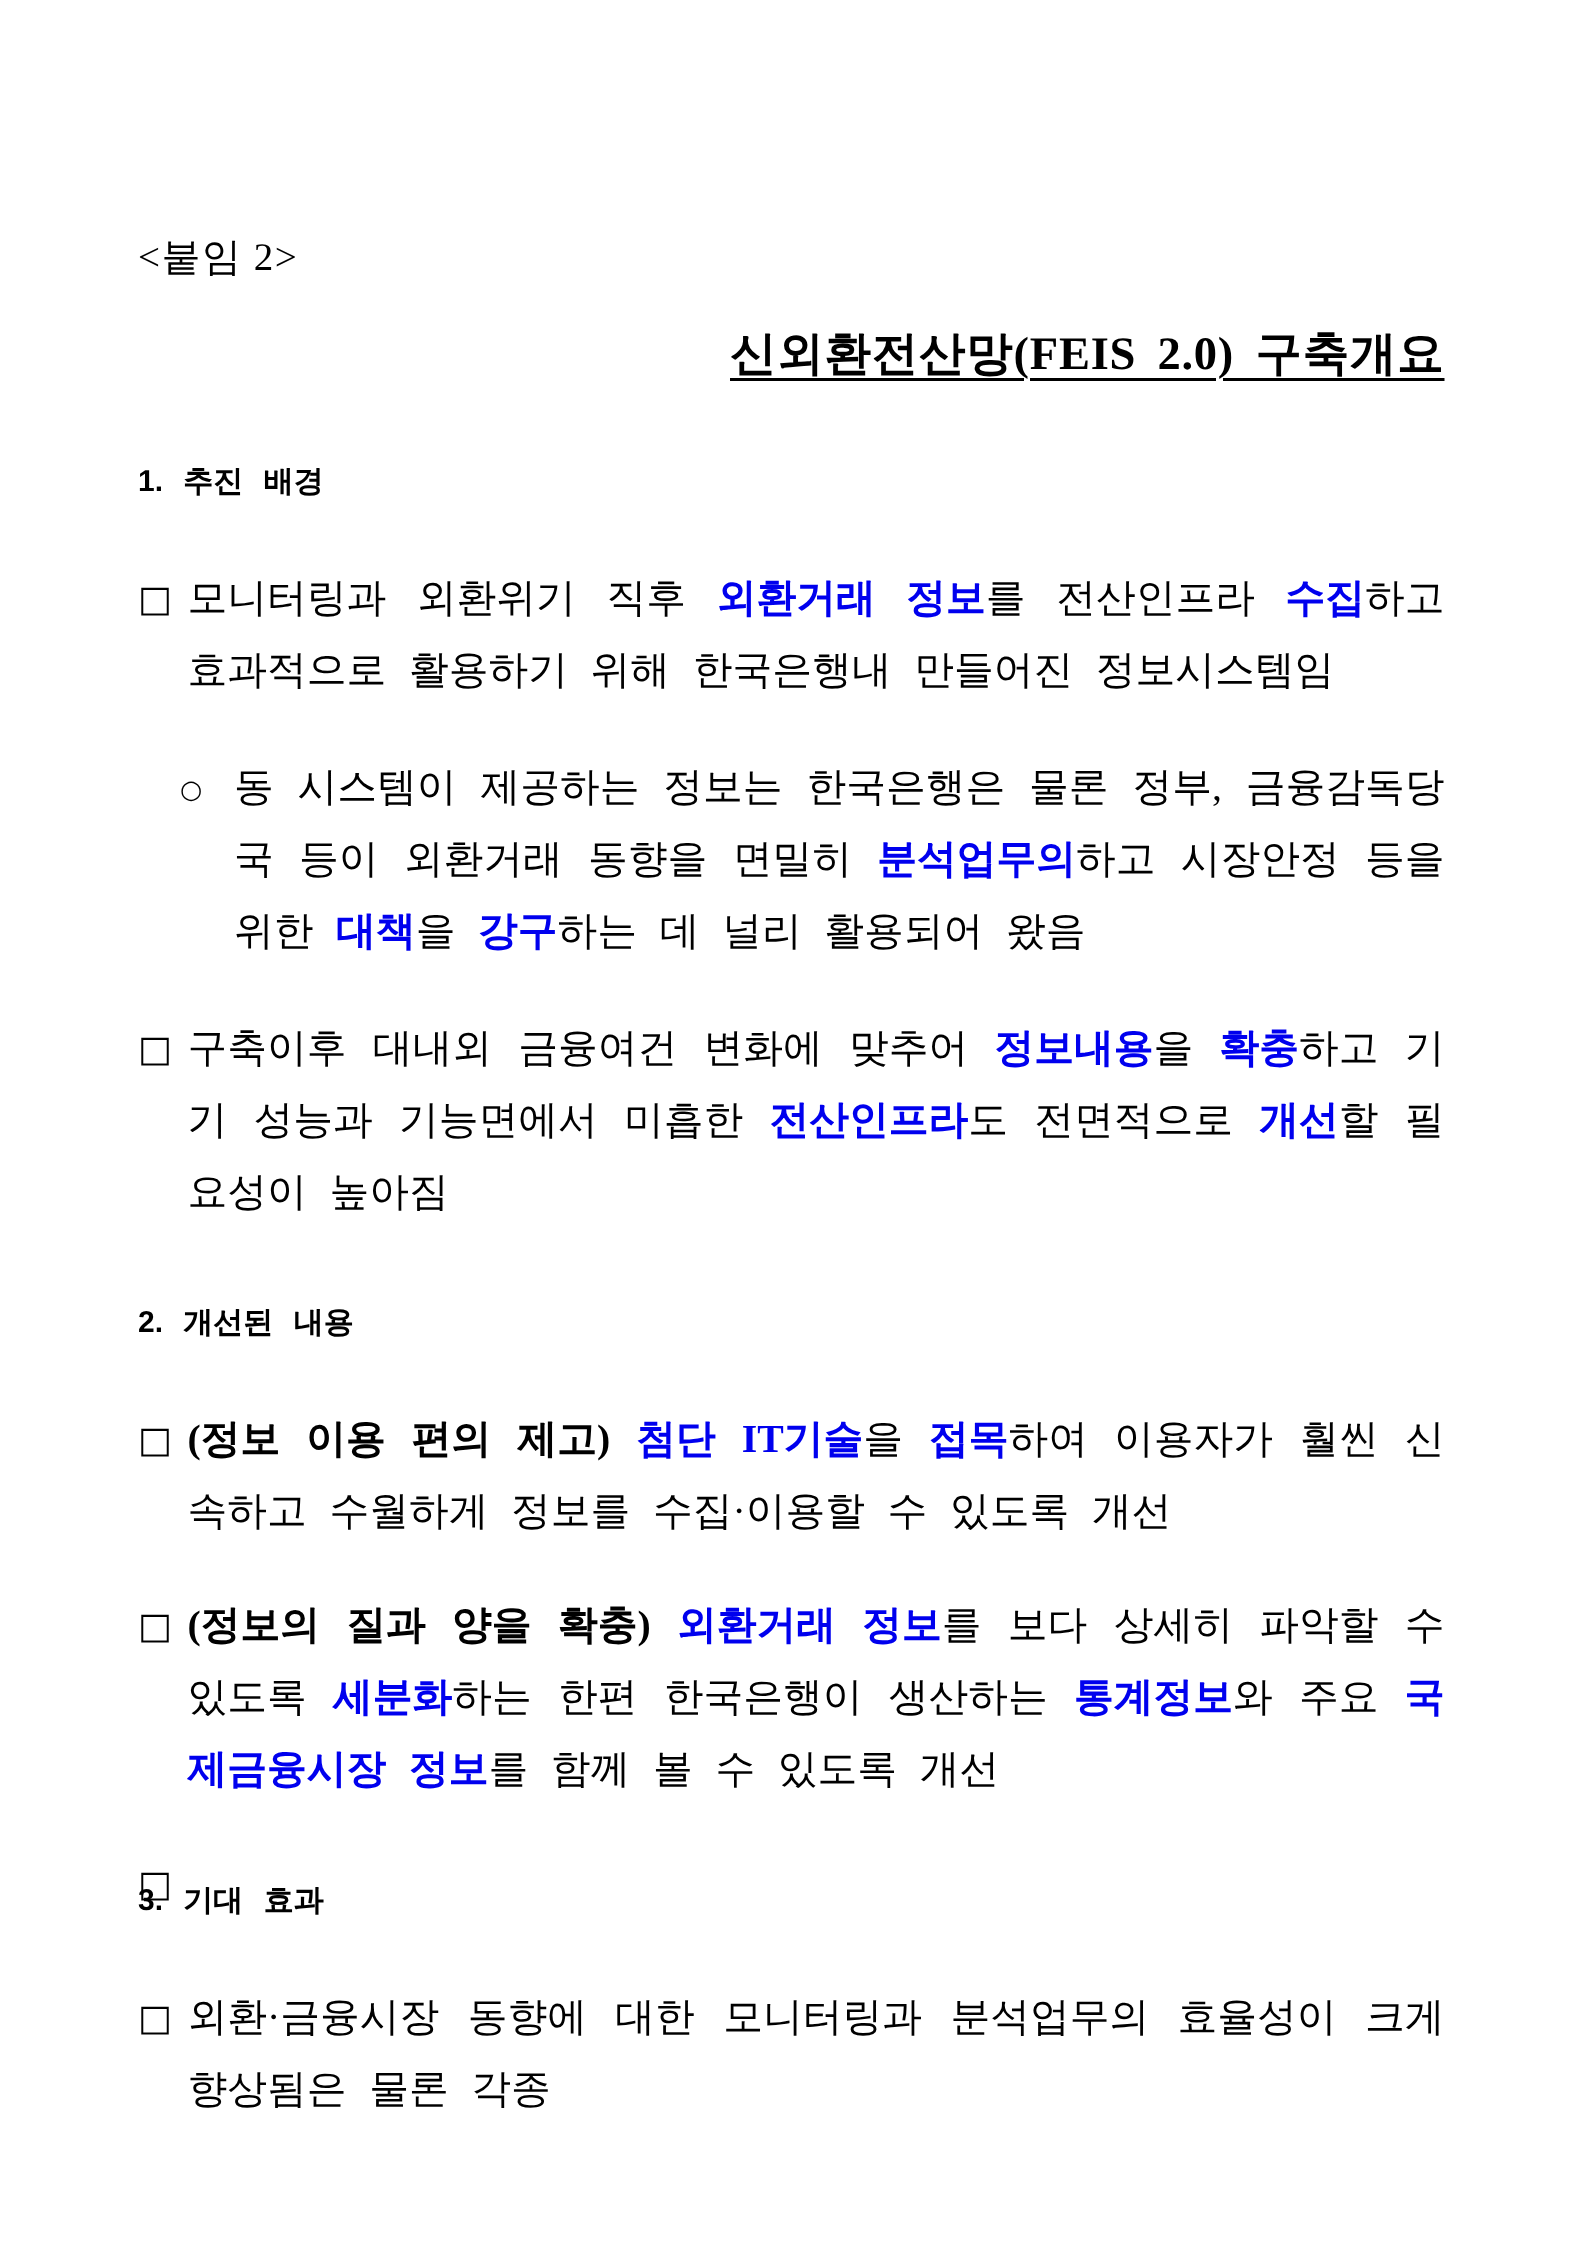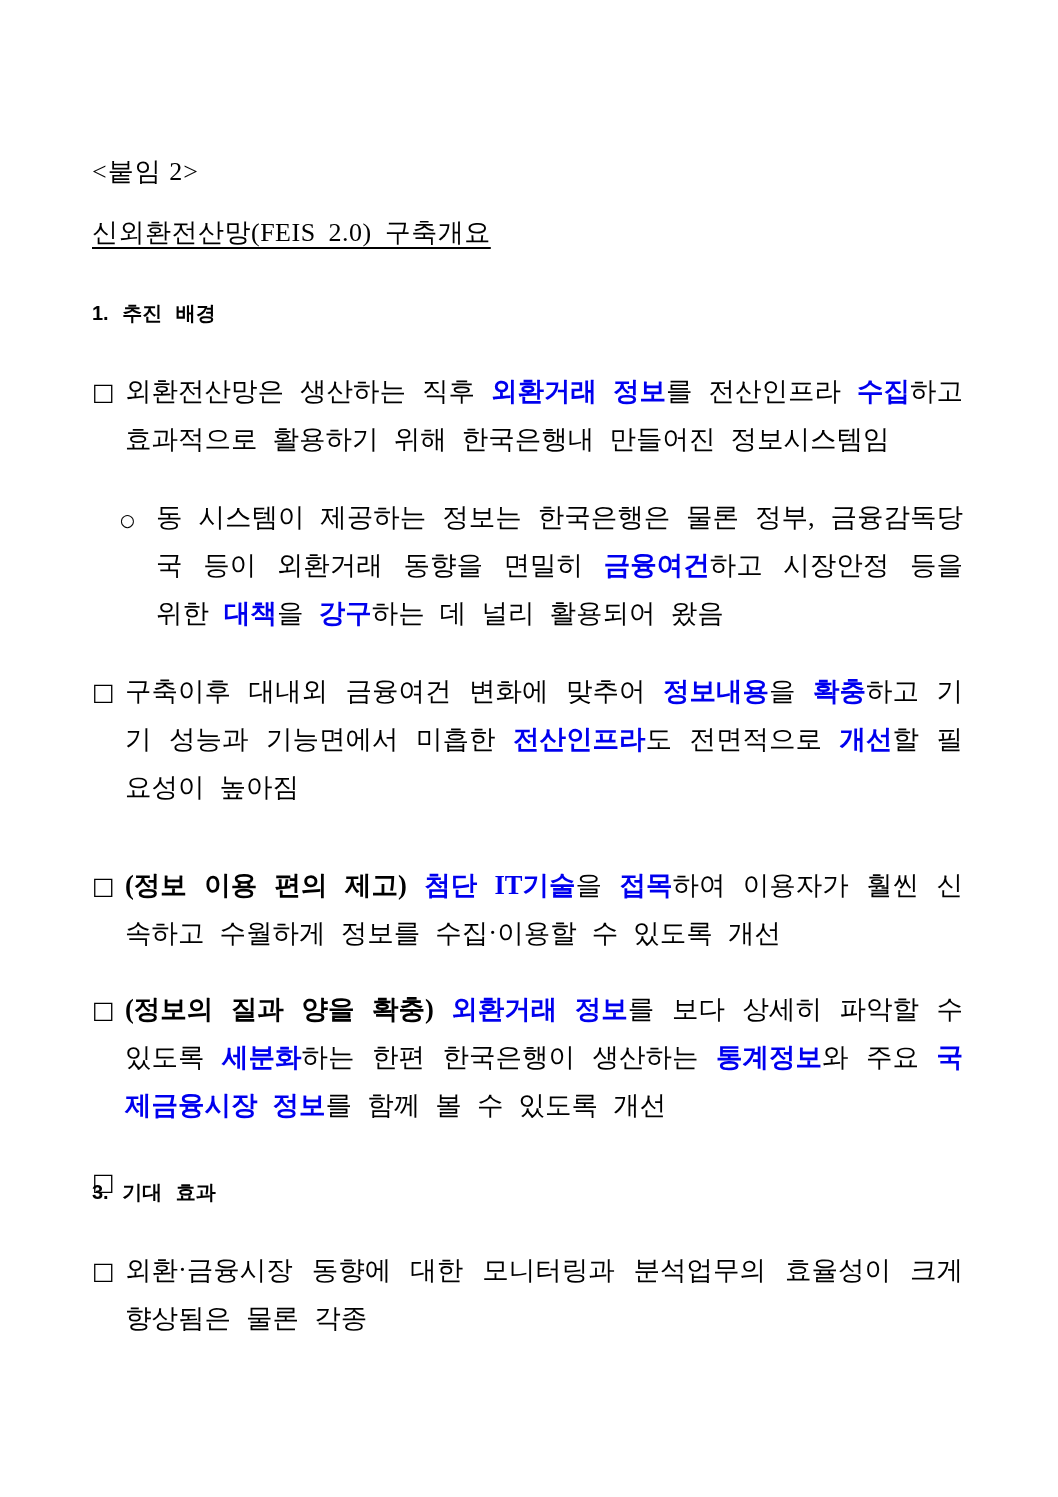--- a/index.html
+++ b/index.html
@@ -16,23 +16,23 @@
     width: 1058px; height: 1497px;
     padding: 118px 95px 0 92px;
     margin-top: 36px;
   }
   .attachment-label {
     font-size: 26px;
     letter-spacing: 1px;
   }
   .doc-title {
     margin-top: 26px;
-    text-align: left;
-    font-size: 26px;
-    font-weight: normal;
+    text-align: right;
+    font-size: 31px;
+    font-weight: bold;
     letter-spacing: 0.5px;
     word-spacing: 6px;
   }
   .doc-title span {
     text-decoration: underline;
     text-underline-offset: 6px;
     text-decoration-thickness: 2px;
   }
   section { margin-top: 50px; }
   .sec-heading {
@@ -67,25 +67,26 @@
 <body>
 
 <div class="page">
   <div class="attachment-label">&lt;붙임 2&gt;</div>
   <h1 class="doc-title">
     <span>신외환전산망(FEIS 2.0)  구축개요</span>
   </h1>
   <main>
       <section>
         <h2 class="sec-heading">1. 추진 배경</h2>
-        <div class="block level1"><span class="marker m1">□</span><span><span class="run-normal">외환전산망은 생산하는 직후 </span><span class="run-accent">외환거래 정보</span><span class="run-normal">를 전산인프라 </span><span class="run-accent">수집</span><span class="run-normal">하고 효과적으로 활용하기 위해 한국은행내 만들어진 정보시스템임</span></span></div>
-        <div class="block level2"><span class="marker m2">○</span><span><span class="run-normal">동 시스템이 제공하는 정보는 한국은행은 물론 정부, 금융감독당국 등이 외환거래 동향을 면밀히 </span><span class="run-accent">금융여건</span><span class="run-normal">하고 시장안정 등을 위한 </span><span class="run-accent">대책</span><span class="run-normal">을 </span><span class="run-accent">강구</span><span class="run-normal">하는 데 널리 활용되어 왔음</span></span></div>
+        <div class="block level1"><span class="marker m1">□</span><span><span class="run-normal">모니터링과 외환위기 직후 </span><span class="run-accent">외환거래 정보</span><span class="run-normal">를 전산인프라 </span><span class="run-accent">수집</span><span class="run-normal">하고 효과적으로 활용하기 위해 한국은행내 만들어진 정보시스템임</span></span></div>
+        <div class="block level2"><span class="marker m2">○</span><span><span class="run-normal">동 시스템이 제공하는 정보는 한국은행은 물론 정부, 금융감독당국 등이 외환거래 동향을 면밀히 </span><span class="run-accent">분석업무의</span><span class="run-normal">하고 시장안정 등을 위한 </span><span class="run-accent">대책</span><span class="run-normal">을 </span><span class="run-accent">강구</span><span class="run-normal">하는 데 널리 활용되어 왔음</span></span></div>
         <div class="block level1"><span class="marker m1">□</span><span><span class="run-normal">구축이후 대내외 금융여건 변화에 맞추어 </span><span class="run-accent">정보내용</span><span class="run-normal">을 </span><span class="run-accent">확충</span><span class="run-normal">하고 기기 성능과 기능면에서 미흡한 </span><span class="run-accent">전산인프라</span><span class="run-normal">도 전면적으로 </span><span class="run-accent">개선</span><span class="run-normal">할 필요성이 높아짐</span></span></div>
       </section>
       <section>
+        <h2 class="sec-heading">2. 개선된 내용</h2>
         <div class="block level1"><span class="marker m1">□</span><span><span class="run-bold">(정보 이용 편의 제고) </span><span class="run-accent">첨단 IT기술</span><span class="run-normal">을 </span><span class="run-accent">접목</span><span class="run-normal">하여 이용자가 훨씬 신속하고 수월하게 정보를 수집·이용할 수 있도록 개선</span></span></div>
         <div class="block level1"><span class="marker m1">□</span><span><span class="run-bold">(정보의 질과 양을 확충) </span><span class="run-accent">외환거래 정보</span><span class="run-normal">를 보다 상세히 파악할 수 있도록 </span><span class="run-accent">세분화</span><span class="run-normal">하는 한편 한국은행이 생산하는 </span><span class="run-accent">통계정보</span><span class="run-normal">와 주요 </span><span class="run-accent">국제금융시장 정보</span><span class="run-normal">를 함께 볼 수 있도록 개선</span></span></div>
         <div class="block level1"><span class="marker m1">□</span></div>
       </section>
       <section>
         <h2 class="sec-heading">3. 기대 효과</h2>
         <div class="block level1"><span class="marker m1">□</span><span><span class="run-normal">외환·금융시장 동향에 대한 모니터링과 분석업무의 효율성이 크게 향상됨은 물론 각종 </span></span></div>
       </section>
     </main>
 </div>

